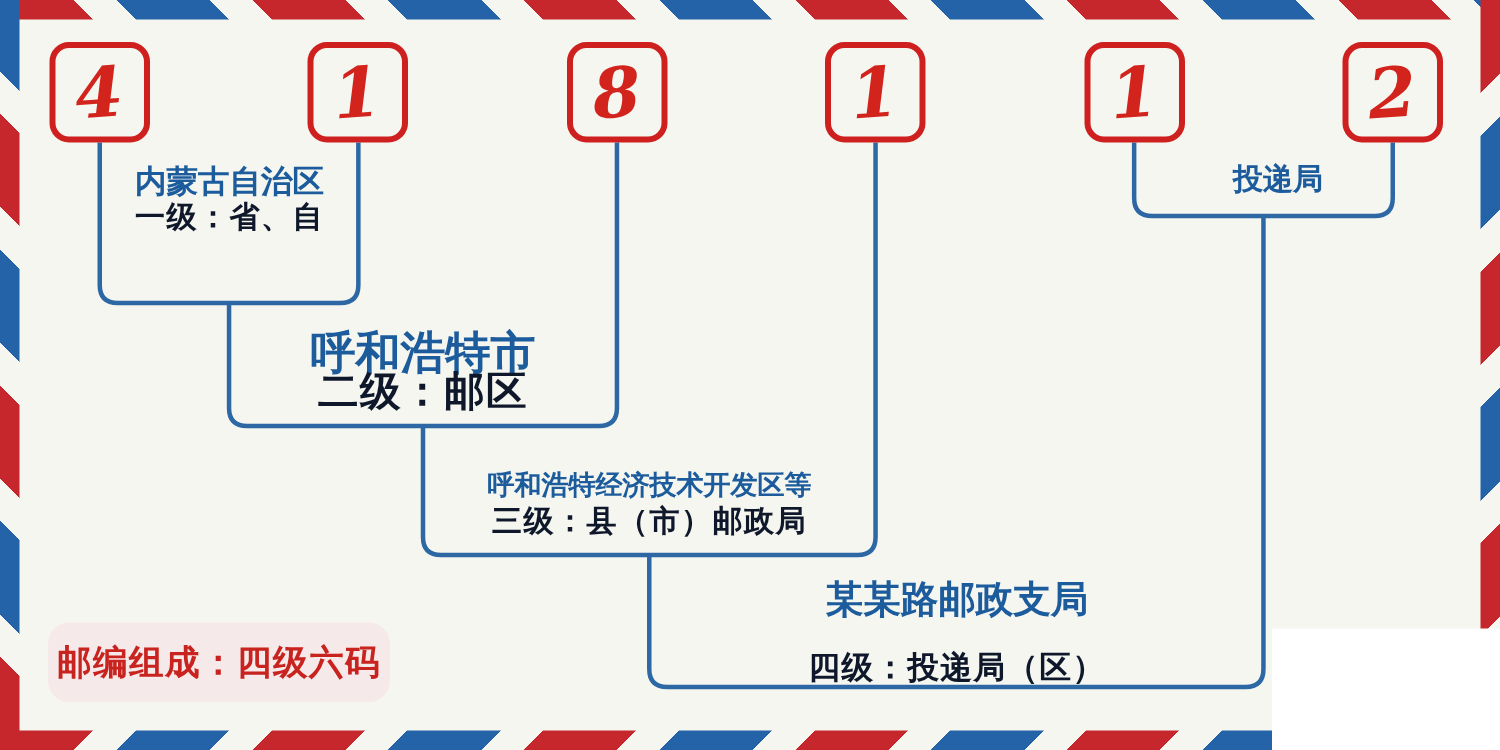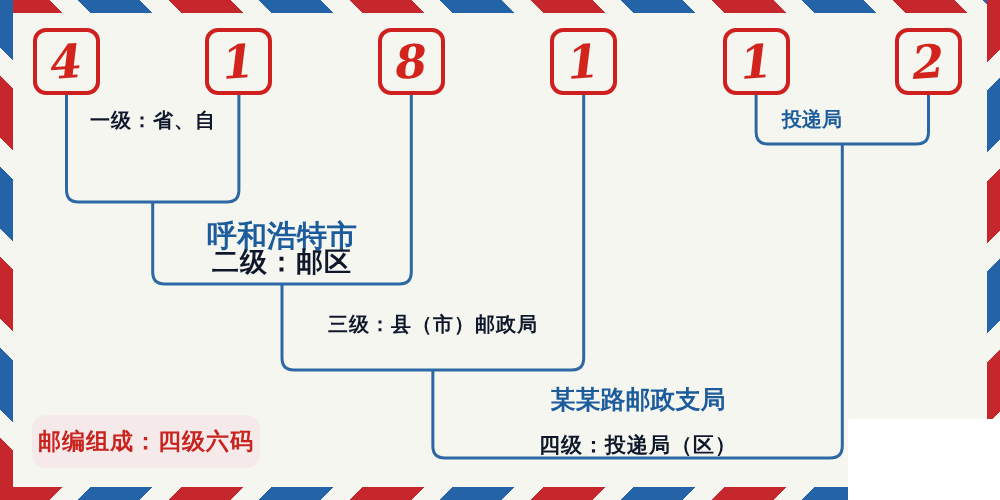--- a/index.html
+++ b/index.html
@@ -46,21 +46,21 @@
   .lvl1 .lvl-desc{font-size:20px;line-height:22px;letter-spacing:1px;}
   .lvl2{left:282px;top:222px;}
   .lvl2 .lvl-name{font-size:30px;line-height:28px;}
   .lvl2 .lvl-desc{font-size:27px;line-height:24px;letter-spacing:1px;}
   .lvl3{left:433px;top:312px;}
   .lvl3 .lvl-name{font-size:18px;line-height:23px;}
   .lvl3 .lvl-desc{font-size:20px;line-height:24px;letter-spacing:1px;}
   .lvl4{left:638px;top:387px;}
   .lvl4 .lvl-name{font-size:25px;line-height:26px;margin-bottom:20px;}
   .lvl4 .lvl-desc{font-size:21px;line-height:24px;letter-spacing:1px;}
-  .lvl5{left:812px;top:107px;}
+  .lvl5{left:852px;top:107px;}
   .lvl5 .lvl-name{font-size:20px;line-height:24px;}
 
   
   .badge{
     position:absolute;left:32px;top:415px;width:228px;height:53px;
     background:#f6e9e9;border-radius:14px;box-sizing:border-box;
     display:flex;align-items:center;justify-content:center;
   }
   .badge span{
     font-family:"DejaVu Serif","Liberation Serif",serif;
@@ -99,29 +99,31 @@
   <span class="digit">1</span>
 </div>
 <div class="digit-box db5">
   <span class="digit">1</span>
 </div>
 <div class="digit-box db6">
   <span class="digit">2</span>
 </div>
 
 <div class="lvl lvl1">
+  <div class="lvl-name">内蒙古自治区</div>
   <div class="lvl-desc">一级：省、自</div>
 </div>
 
 <div class="lvl lvl2">
   <div class="lvl-name">呼和浩特市</div>
   <div class="lvl-desc">二级：邮区</div>
 </div>
 
 <div class="lvl lvl3">
+  <div class="lvl-name">呼和浩特经济技术开发区等</div>
   <div class="lvl-desc">三级：县（市）邮政局</div>
 </div>
 
 <div class="lvl lvl4">
   <div class="lvl-name">某某路邮政支局</div>
   <div class="lvl-desc">四级：投递局（区）</div>
 </div>
 
 <div class="lvl lvl5">
   <div class="lvl-name">投递局</div>

